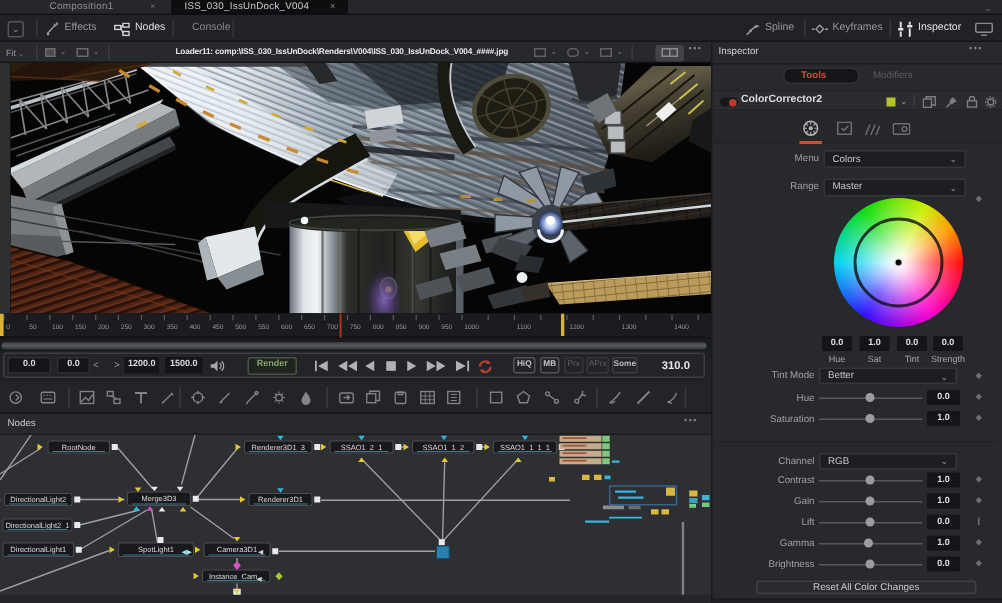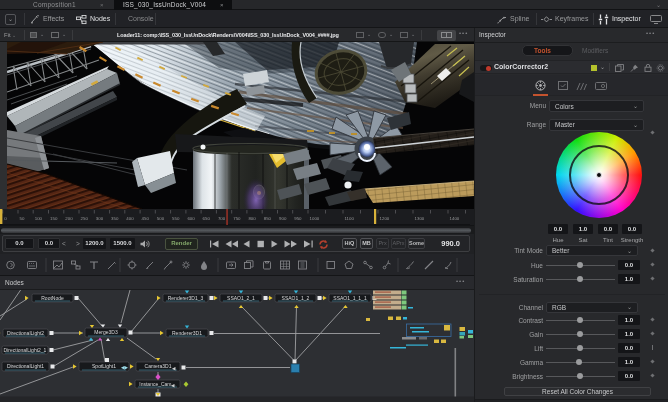--- a/index.html
+++ b/index.html
@@ -477,21 +477,21 @@
     <div class="abs" style="left:342px;top:4px;width:15px;height:11px;border:1px solid #515256;border-radius:2px;"></div>
     <div class="txt" style="left:342px;top:6px;width:15px;text-align:center;font-size:5.5px;font-weight:bold;color:#c6c7c9;">HiQ</div>
     <div class="abs" style="left:360px;top:4px;width:13px;height:11px;border:1px solid #515256;border-radius:2px;"></div>
     <div class="txt" style="left:360px;top:6px;width:13px;text-align:center;font-size:5.5px;font-weight:bold;color:#c6c7c9;">MB</div>
     <div class="abs" style="left:376px;top:4px;width:13px;height:11px;border:1px solid #35363a;border-radius:2px;"></div>
     <div class="txt" style="left:376px;top:6px;width:13px;text-align:center;font-size:5.5px;color:#606165;">Prx</div>
     <div class="abs" style="left:391px;top:4px;width:15px;height:11px;border:1px solid #35363a;border-radius:2px;"></div>
     <div class="txt" style="left:391px;top:6px;width:15px;text-align:center;font-size:5.5px;color:#606165;">APrx</div>
     <div class="abs" style="left:408px;top:4px;width:17px;height:11px;border:1px solid #3d3e42;border-radius:2px;"></div>
     <div class="txt" style="left:408px;top:6px;width:17px;text-align:center;font-size:5.5px;font-weight:bold;color:#bbbcbe;">Some</div>
-    <div class="txt" style="left:432px;top:4.5px;width:28px;text-align:right;font-size:7.5px;font-weight:bold;color:#e4e5e7;">990.0</div>
+    <div class="txt" style="left:432px;top:4.5px;width:28px;text-align:right;font-size:7.5px;font-weight:bold;color:#e4e5e7;">310.0</div>
   </div>
 
   <div class="abs" style="left:0;top:254px;width:474px;height:22px;background:#232428;border-bottom:1px solid #141517;">
     <svg class="abs" style="left:0;top:0;" width="474" height="22" viewBox="0 0 474 22">
         <g stroke="#838488" fill="none" stroke-width="0.9">
           <g transform="translate(6,6)">
             <circle cx="4.5" cy="5" r="3.8"></circle>
             <path d="M4.5 3 l2 2 -2 2"></path>
           </g>
           <g transform="translate(27,6)">

